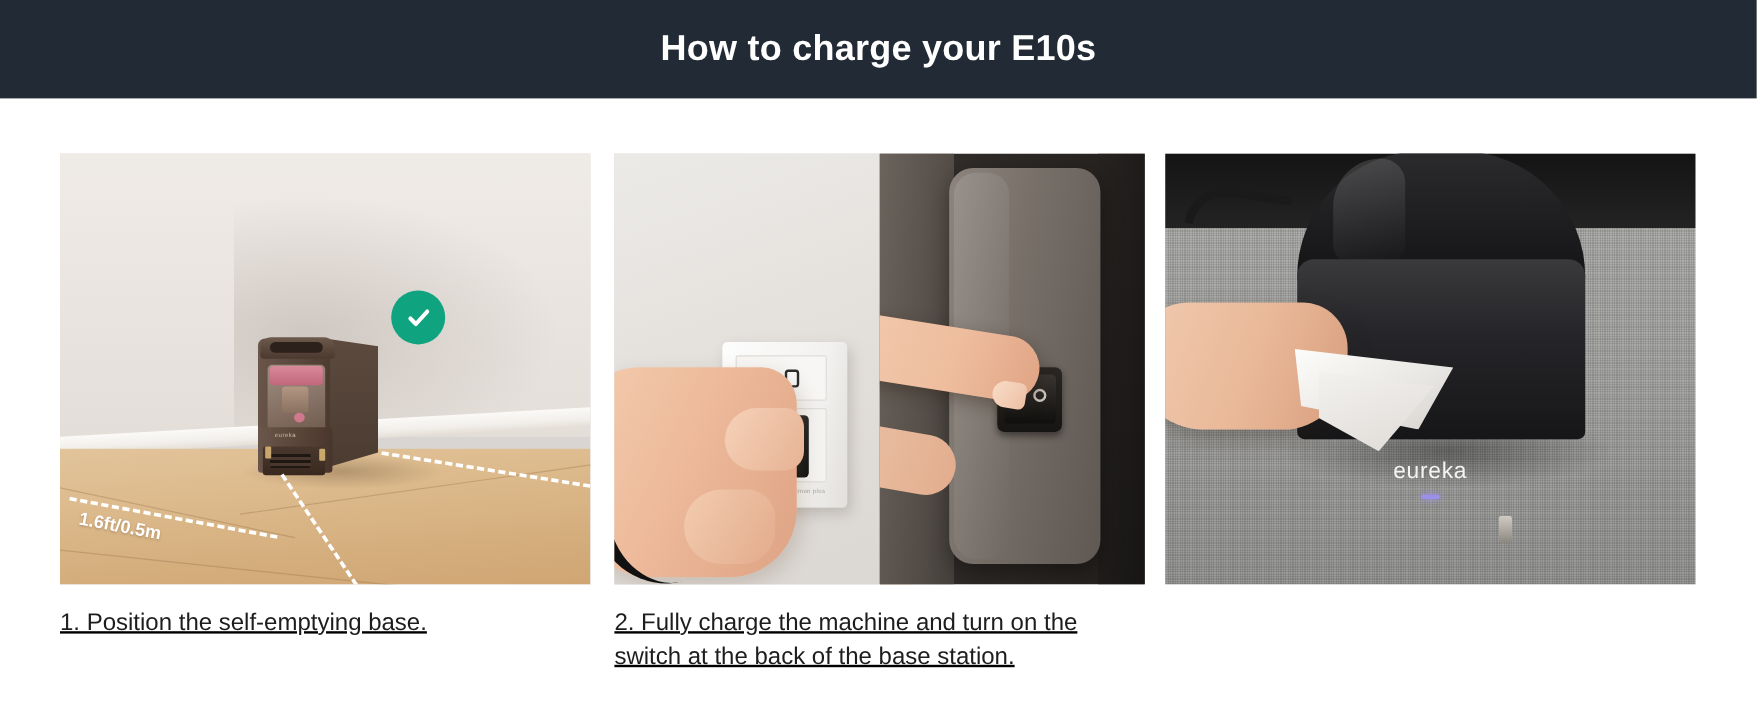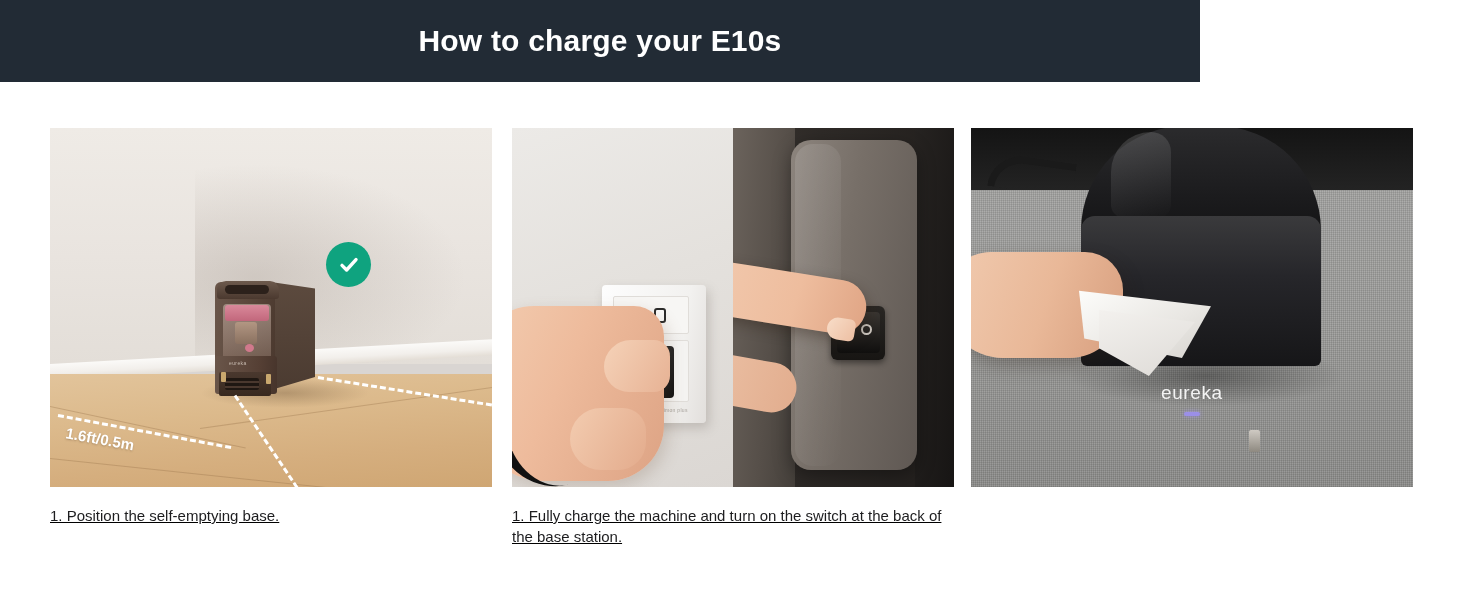--- a/index.html
+++ b/index.html
@@ -17,21 +17,21 @@
     position: relative;
     width: 1464px;
     height: 600px;
     background: #ffffff;
   }
 
   
   .header-bar {
     position: absolute;
     left: 0; top: 0;
-    width: 1200px;
+    width: 1464px;
     height: 82px;
     background: #222b35;
     display: flex;
     align-items: center;
     justify-content: center;
   }
   .header-title {
     color: #ffffff;
     font-size: 30px;
     font-weight: bold;
@@ -58,21 +58,21 @@
     height: 359px;
     overflow: hidden;
     background: #d9d5d2;
   }
   .photo-split { display: flex; }
   .photo-half { position: relative; width: 221px; height: 359px; overflow: hidden; }
 
   .caption {
     margin-top: 18px;
     width: 442px;
-    font-size: 15px;
+    font-size: 20px;
     line-height: 1.42;
     color: #1d1d1f;
     font-family: "Liberation Sans", sans-serif;
   }
 
   
   .p1-wall {
     position: absolute; left: 0; top: 0; width: 442px; height: 236px;
     background: linear-gradient(180deg, #efebe6 0%, #e9e4df 55%, #e3ded8 100%);
   }
@@ -466,21 +466,21 @@
           <div class="p2b-panel-hl"></div>
           <div class="p2b-switch-housing"></div>
           <div class="p2b-switch-rocker"></div>
           <div class="p2b-switch-o"></div>
           <div class="p2b-finger"></div>
           <div class="p2b-nail"></div>
           <div class="p2b-finger2"></div>
         </div>
 
       </div>
-      <div class="caption">1. Fully charge the machine and turn on the switch at the back of the base station.</div>
+      <div class="caption">2. Fully charge the machine and turn on the switch at the back of the base station.</div>
     </div>
 
     <div class="panel panel-3">
       <div class="photo-wrap">
         <div class="p3-carpet"></div>
         <div class="p3-topdark"></div>
         <div class="p3-wire"></div>
         <div class="p3-robot-shadow"></div>
         <div class="p3-robot-dome"></div>
         <div class="p3-dome-gloss"></div>

